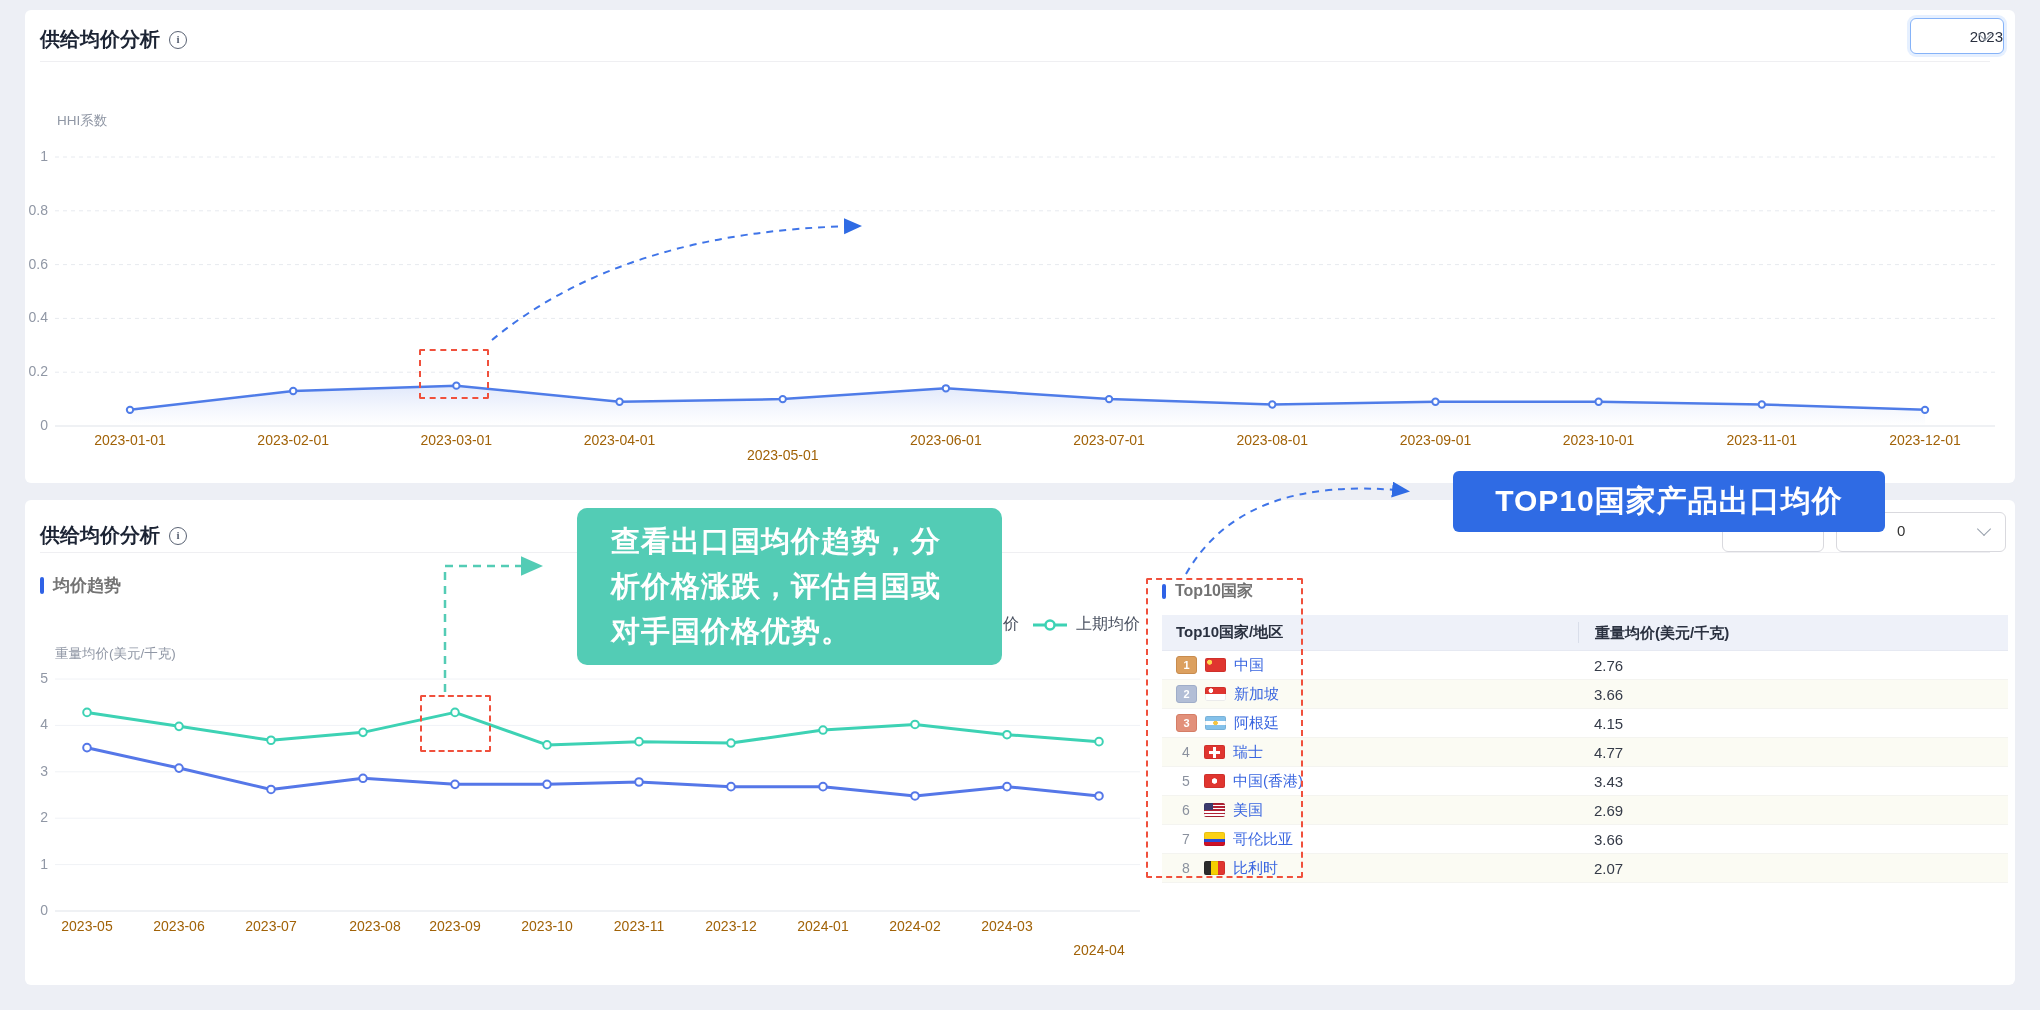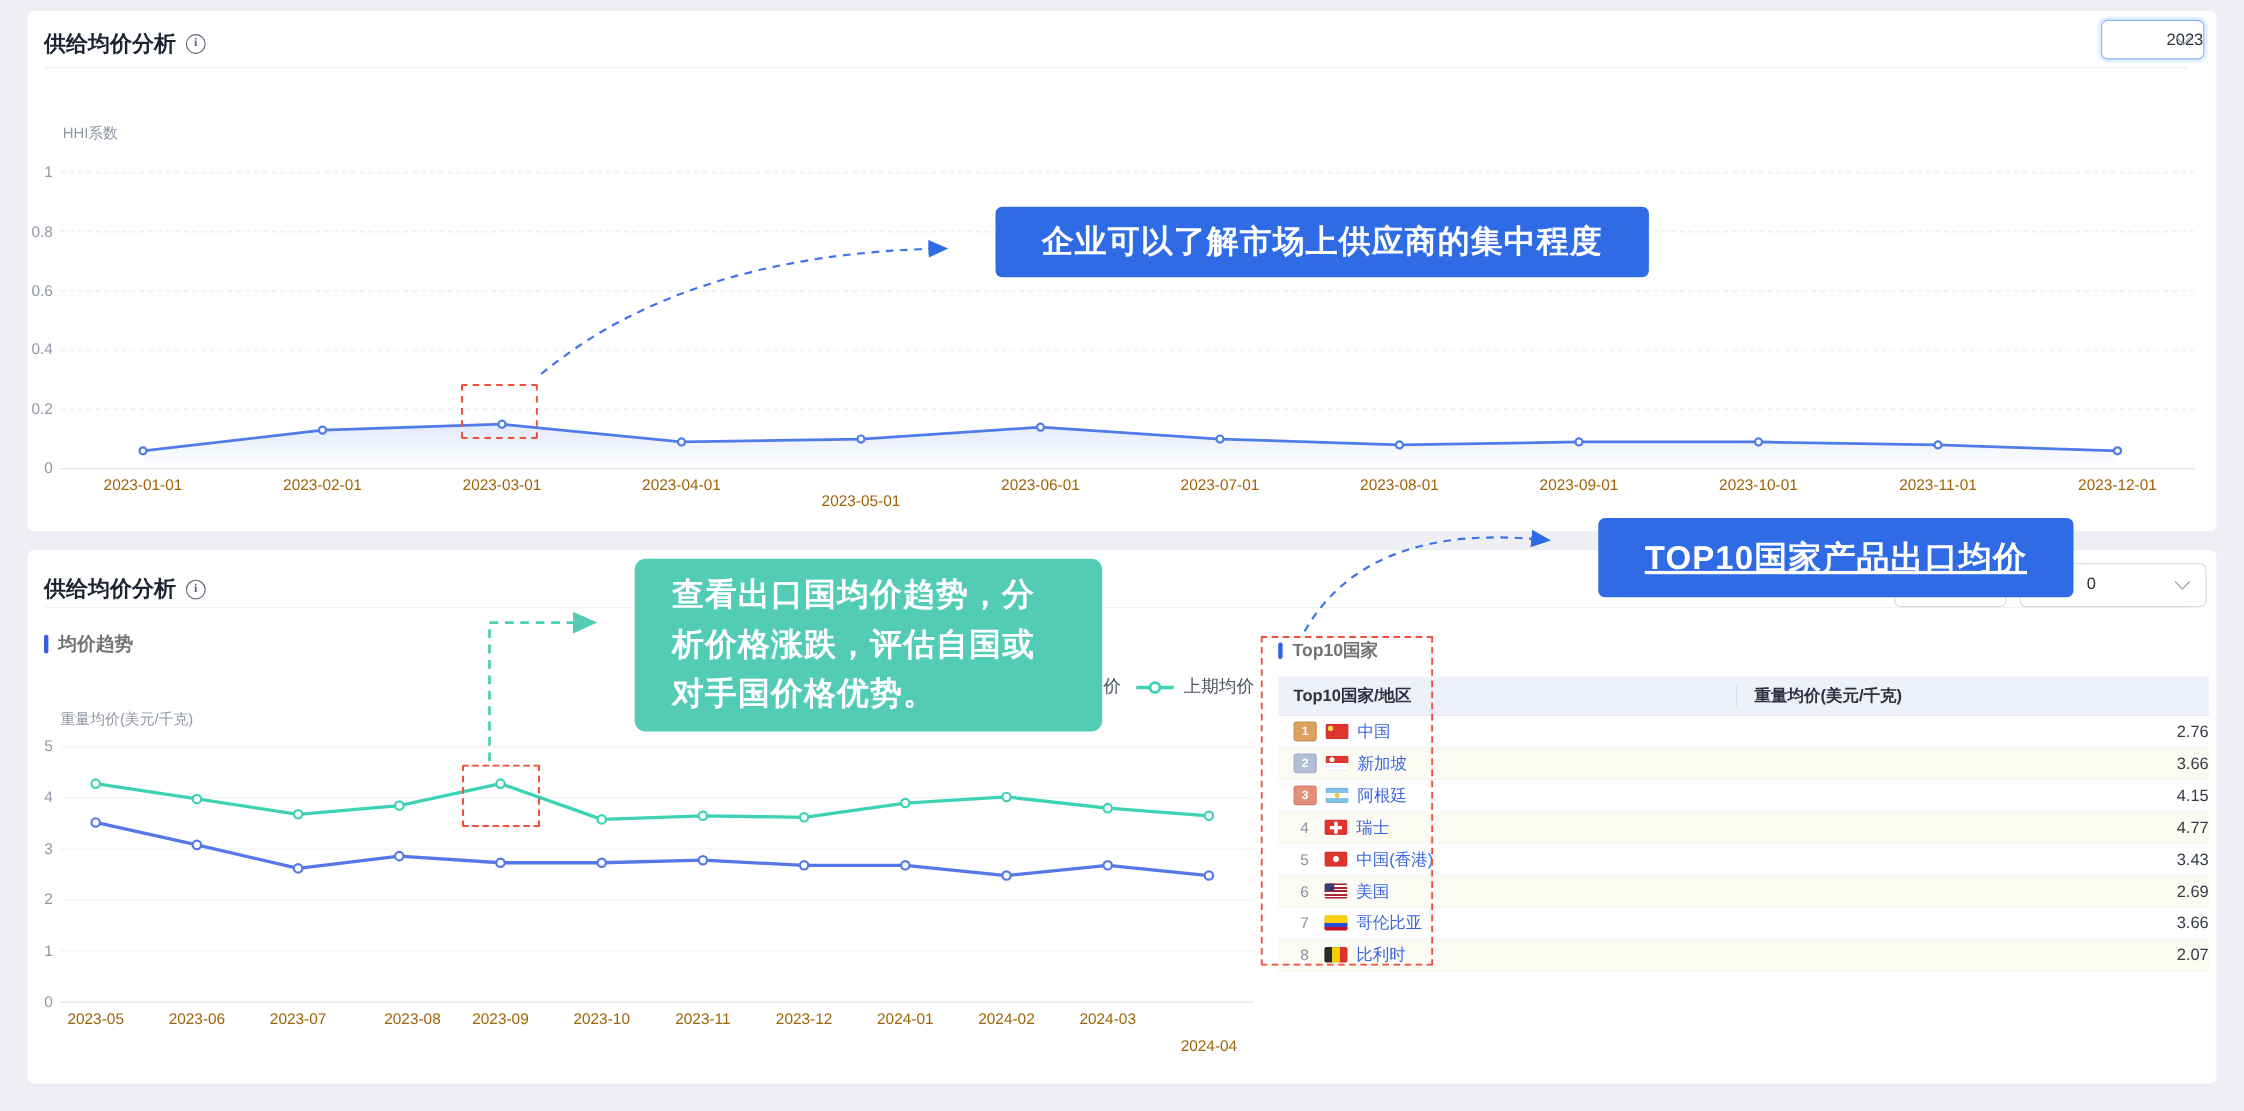--- a/index.html
+++ b/index.html
@@ -33,21 +33,21 @@
   #charts1,#charts2{position:absolute;left:0;top:0;z-index:1;}
   
   #top10-table{position:absolute;left:1162px;top:615px;width:846px;z-index:2;}
   .t-head{display:flex;height:35px;background:#eef1f9;align-items:center;border-bottom:1px solid #e6e9f2;}
   .t-head .c1{width:416px;padding-left:14px;box-sizing:border-box;font-size:15px;font-weight:bold;color:#2a3140;}
   .t-head .c2{flex:1;padding-left:16px;border-left:1px solid #d9deea;height:21px;line-height:21px;
               font-size:15px;font-weight:bold;color:#2a3140;}
   .t-row{display:flex;height:28px;align-items:center;border-bottom:1px solid #f4f4f0;}
   .t-row:nth-child(even){background:#fbfbf3;}
   .t-row .c1{width:416px;padding-left:14px;box-sizing:border-box;display:flex;align-items:center;gap:8px;}
-  .t-row .c2{flex:1;padding-left:16px;font-size:15px;color:#353b48;text-align:right;}
+  .t-row .c2{flex:1;padding-left:16px;font-size:15px;color:#353b48;}
   .rank-num{width:20px;text-align:center;font-size:14px;color:#8a919e;}
   .badge{width:19px;height:16px;border-radius:3px;color:#fff;font-size:11px;font-weight:bold;
          display:inline-flex;align-items:center;justify-content:center;}
   .b1{background:#dca05f;border:1px solid #c88c4e;}
   .b2{background:#b2bed6;border:1px solid #9fadc9;}
   .b3{background:#e2907a;border:1px solid #d57d66;}
   .co-name{font-size:15px;color:#3a66e0;}
   .flag{width:21px;height:14px;border-radius:2px;box-shadow:inset 0 0 0 1px rgba(0,0,0,.08);display:inline-block;}
   .f-cn{background:radial-gradient(circle at 22% 30%,#ffd84d 0 2.2px,rgba(0,0,0,0) 2.8px),#e0352f;}
   .f-sg{background:radial-gradient(circle at 28% 26%,#fff 0 2px,rgba(0,0,0,0) 2.6px),linear-gradient(#e0352f 0 50%,#ffffff 50%);}
@@ -300,17 +300,16 @@
       </marker>
       <marker id="arrT" markerWidth="10" markerHeight="10" refX="7" refY="4" orient="auto">
         <path d="M0,0 L9,4 L0,8 Z" fill="#53ccb5"></path>
       </marker>
     </defs>
     <path d="M 492 340 Q 625 230 858 226" fill="none" stroke="#3f74e8" stroke-width="2" stroke-dasharray="7 6" marker-end="url(#arrB)"></path>
     <path d="M 1186 574 Q 1243 474 1406 491" fill="none" stroke="#3f74e8" stroke-width="2" stroke-dasharray="7 6" marker-end="url(#arrB)"></path>
     <path d="M 445 692 L 445 566 L 538 566" fill="none" stroke="#53ccb5" stroke-width="2.5" stroke-dasharray="8 6" marker-end="url(#arrT)"></path>
   </svg>
 
-  <div class="callout callout-blue" style="left:905px;top:188px;width:594px;height:64px;">企业可以了解市场上供应商的集中程度</div>
   <div class="callout callout-teal" style="left:577px;top:508px;width:425px;height:157px;">查看出口国均价趋势，分析价格涨跌，评估自国或对手国价格优势。</div>
-  <div class="callout callout-blue" style="left:1453px;top:471px;width:432px;height:72px;font-size:30px;text-decoration:underline;">TOP10国家产品出口均价</div>
+  <div class="callout callout-blue" style="left:1453px;top:471px;width:432px;height:61px;font-size:30px;">TOP10国家产品出口均价</div>
 
 </div>
 
 </body></html>

